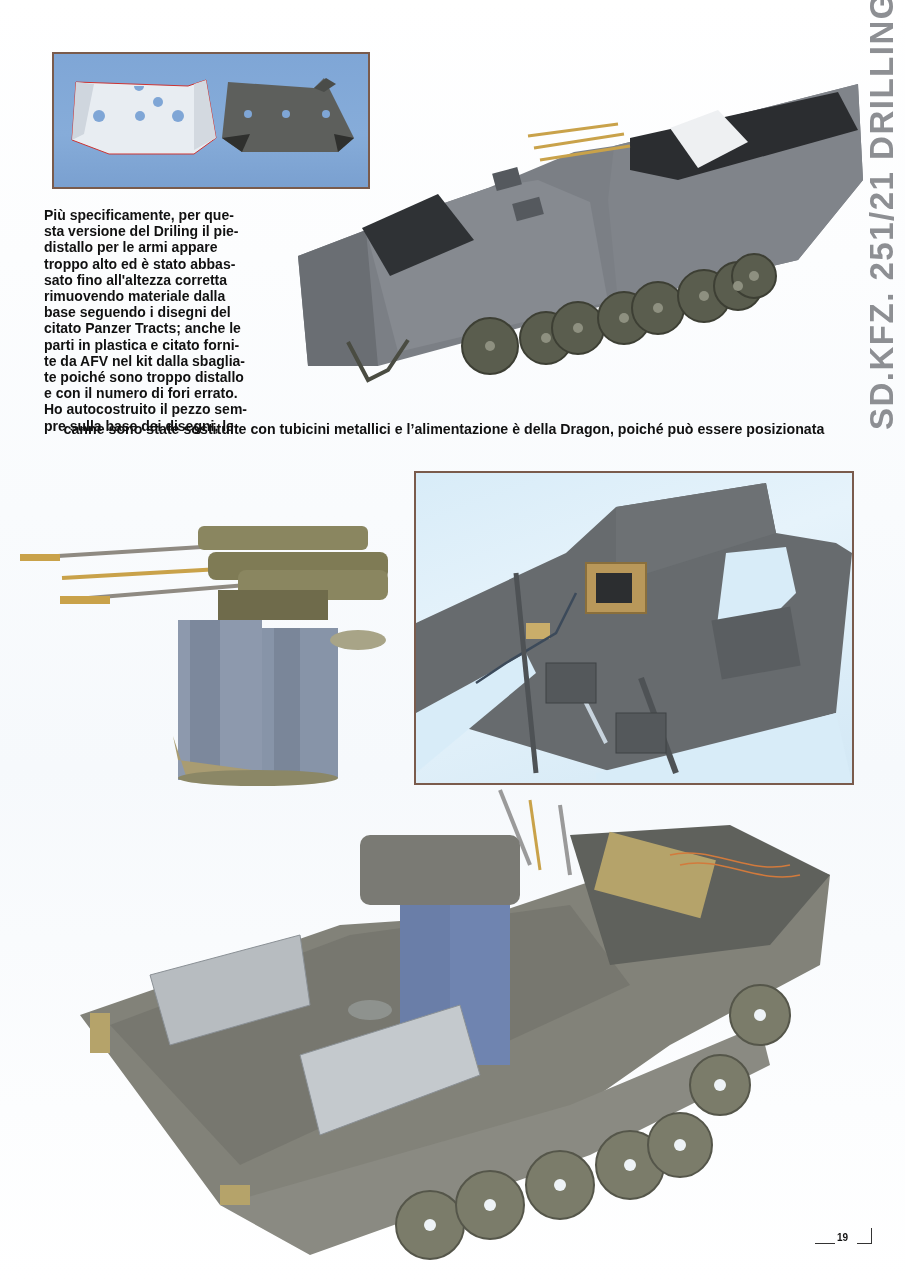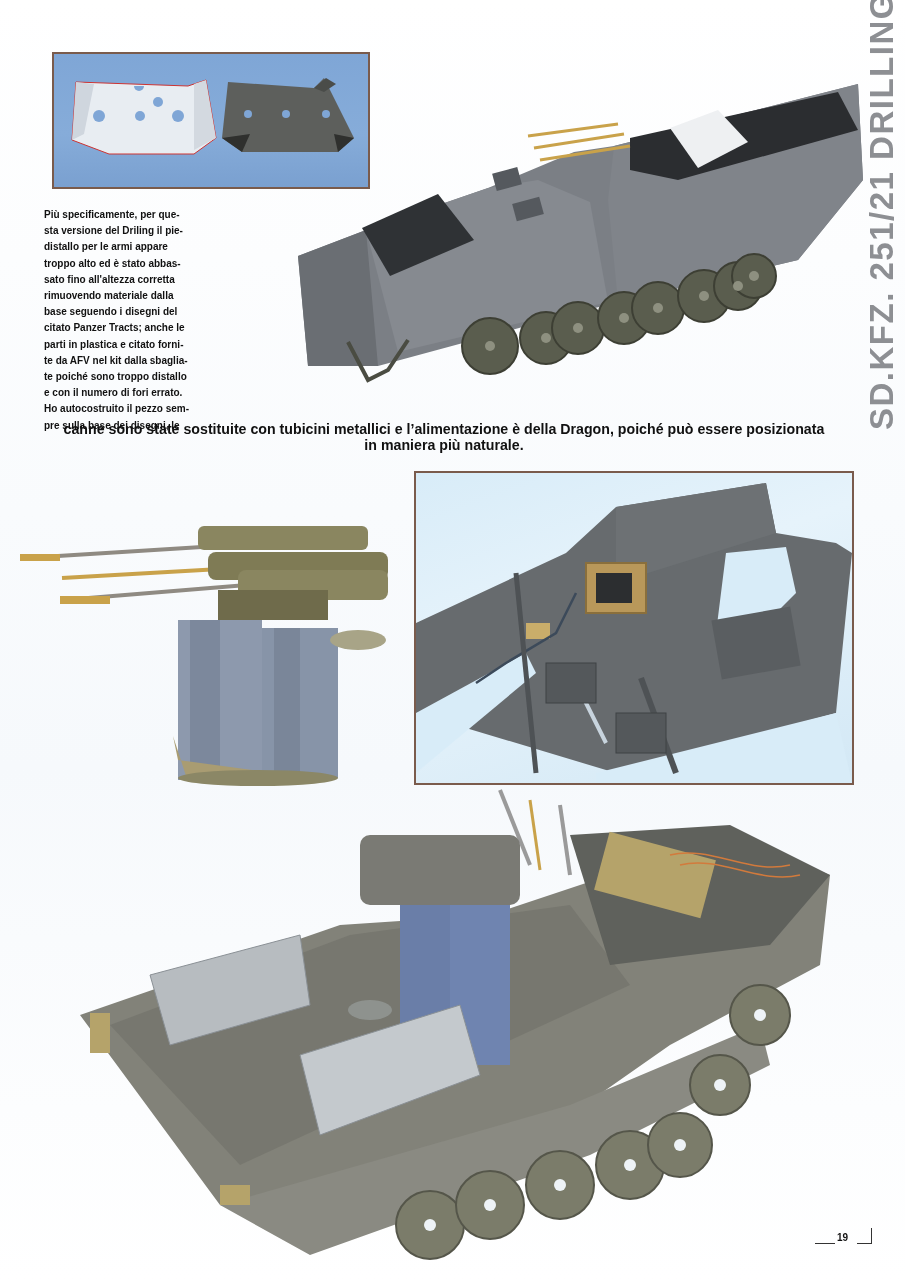--- a/index.html
+++ b/index.html
@@ -9,21 +9,21 @@
   
   .frame{position:absolute;border:2px solid #7a5b4c;box-sizing:border-box;overflow:hidden;}
   .photo-parts{left:52px;top:52px;width:318px;height:137px;background:linear-gradient(180deg,#7fa6d6 0%,#86acd9 60%,#7aa0d0 100%);}
   .photo-interior{left:414px;top:471px;width:440px;height:314px;background:linear-gradient(160deg,#d8ecf8 0%,#e6f3fb 40%,#d3e8f5 100%);}
 
   
   .side-title{position:absolute;left:862px;top:430px;width:380px;height:40px;transform-origin:0 0;transform:rotate(-90deg);
     font-family:"Liberation Sans",sans-serif;font-weight:700;font-size:33px;letter-spacing:1.5px;color:#8d8f93;white-space:nowrap;line-height:40px;}
 
   
-  .col-text{position:absolute;left:44px;top:207px;width:245px;font-weight:700;font-size:10px;line-height:16.2px;color:#111;}
+  .col-text{position:absolute;left:44px;top:207px;width:245px;font-weight:700;font-size:14px;line-height:16.2px;color:#111;}
   .col-text span{display:block;white-space:nowrap;}
   .wide-text{position:absolute;left:44px;top:421px;width:800px;font-weight:700;font-size:14.2px;line-height:16.2px;color:#111;text-align:center;}
   .wide-text span{display:block;white-space:nowrap;}
 
   
   .folio{position:absolute;left:815px;top:1228px;width:60px;height:24px;}
   .folio .line{position:absolute;left:0;top:15px;width:20px;height:1px;background:#333;}
   .folio .num{position:absolute;left:22px;top:4px;font-weight:700;font-size:10px;color:#111;}
   .folio .line2{position:absolute;left:42px;top:15px;width:14px;height:1px;background:#333;}
   .folio .vert{position:absolute;left:56px;top:0;width:1px;height:16px;background:#333;}
@@ -116,21 +116,20 @@
     <span>parti in plastica e citato forni-</span>
     <span>te da AFV nel kit dalla sbaglia-</span>
     <span>te poiché sono troppo distallo</span>
     <span>e con il numero di fori errato.</span>
     <span>Ho autocostruito il pezzo sem-</span>
     <span>pre sulla base dei disegni, le</span>
   </div>
 
   <div class="wide-text">
     <span>canne sono state sostituite con tubicini metallici e l’alimentazione è della Dragon, poiché può essere posizionata</span>
-    <span>in maniera più naturale.</span>
   </div>
 
   <div class="shape" style="left:18px;top:510px;width:385px;height:285px;">
     <svg width="385" height="285" viewBox="0 0 385 285">
 
       <line x1="8" y1="48" x2="200" y2="36" stroke="#8f8a82" stroke-width="4"></line>
       <rect x="2" y="44" width="40" height="7" fill="#c9a24a"></rect>
       <line x1="44" y1="68" x2="220" y2="58" stroke="#c9a24a" stroke-width="4"></line>
       <line x1="46" y1="90" x2="240" y2="74" stroke="#8f8a82" stroke-width="4"></line>
       <rect x="42" y="86" width="50" height="8" fill="#c9a24a"></rect>

